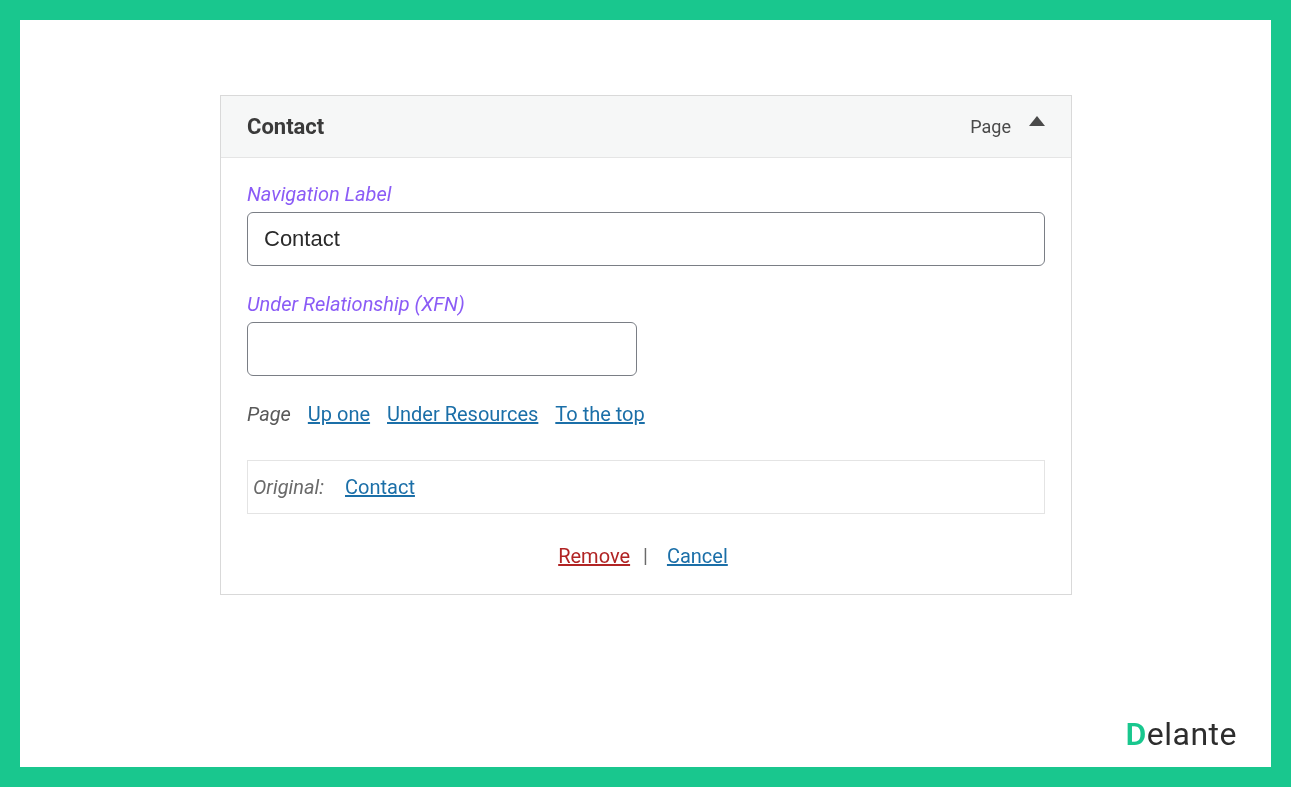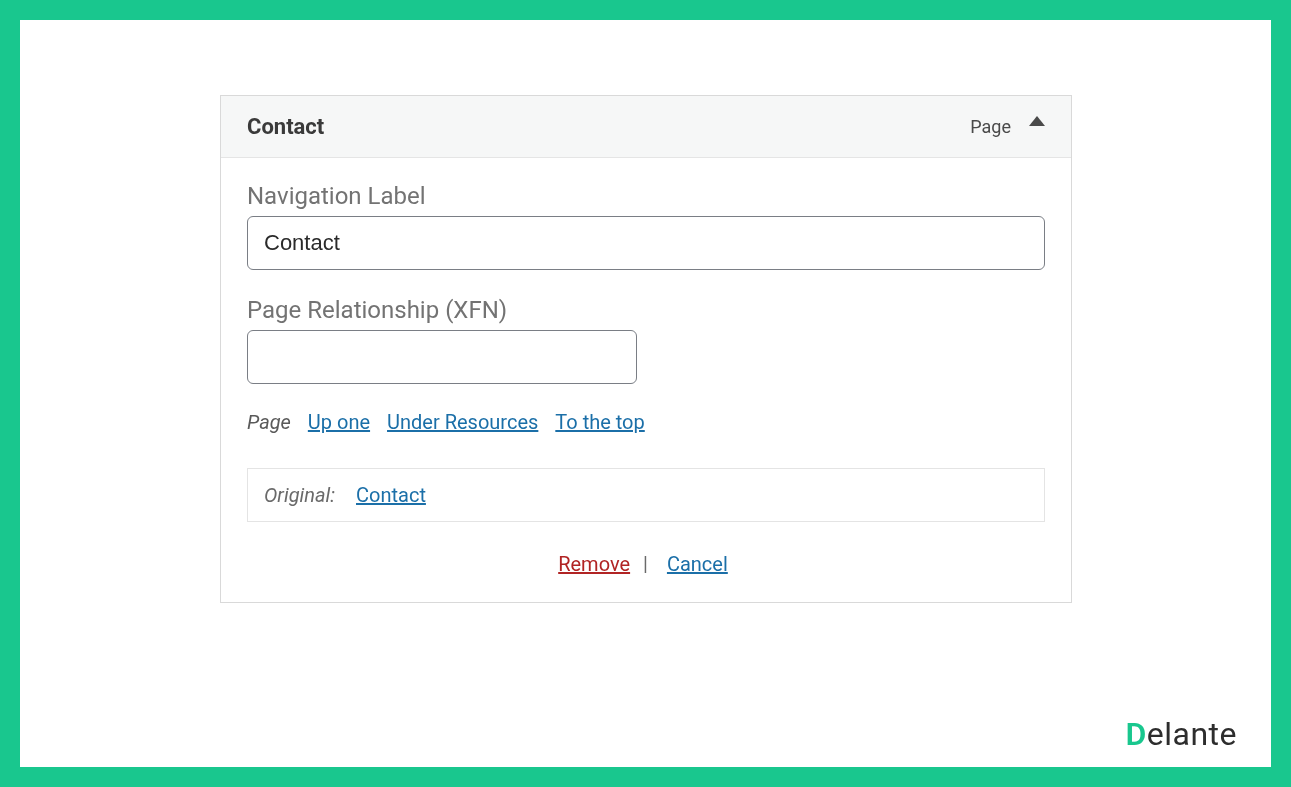--- a/index.html
+++ b/index.html
@@ -53,22 +53,23 @@
   .caret-up {
     width: 0; height: 0;
     border-left: 8px solid transparent;
     border-right: 8px solid transparent;
     border-bottom: 10px solid #4a4a4a;
   }
   .panel-body {
     padding: 24px 26px 26px 26px;
   }
   .field-label {
-    font-size: 24px;
-    color: #737373;
+    font-size: 20px;
+    font-style: italic;
+    color: #8b5cf6;
     margin-bottom: 6px;
   }
   .text-input {
     width: 100%;
     height: 54px;
     border: 1px solid #7a7e85;
     border-radius: 6px;
     padding: 0 16px;
     font-size: 22px;
     color: #2a2a2a;
@@ -85,21 +86,21 @@
   .move-row .move-label { font-style: italic; margin-right: 6px; }
   .link {
     color: #1b6fa8;
     text-decoration: underline;
     cursor: pointer;
     margin: 15px 6px;
   }
   .original-box {
     margin-top: 34px;
     border: 1px solid #e4e4e4;
-    padding: 14px 16px;
+    padding: 14px 5px;
     font-size: 20px;
   }
   .original-box .orig-label { font-style: italic; color: #6a6a6a; margin-right: 10px; }
   .actions-row {
     margin-top: 30px;
     font-size: 20px;
     text-align: center;
   }
   .remove-link {
     color: #b12424;
@@ -131,21 +132,21 @@
           <div class="caret-up"></div>
         </div>
       </div>
 
       <div class="panel-body">
 
         <div class="field-label">Navigation Label</div>
         <input type="text" class="text-input" value="Contact" style="">
 
         <div class="block2">
-          <div class="field-label">Page Relationship (XFN)</div>
+          <div class="field-label">Under Relationship (XFN)</div>
           <input type="text" class="text-input small" value="" style="">
         </div>
 
         <div class="move-row">
           <span class="move-label">Page</span>
           <span class="link">Up one</span>
           <span class="link">Under Resources</span>
           <span class="link">To the top</span>
         </div>
 

